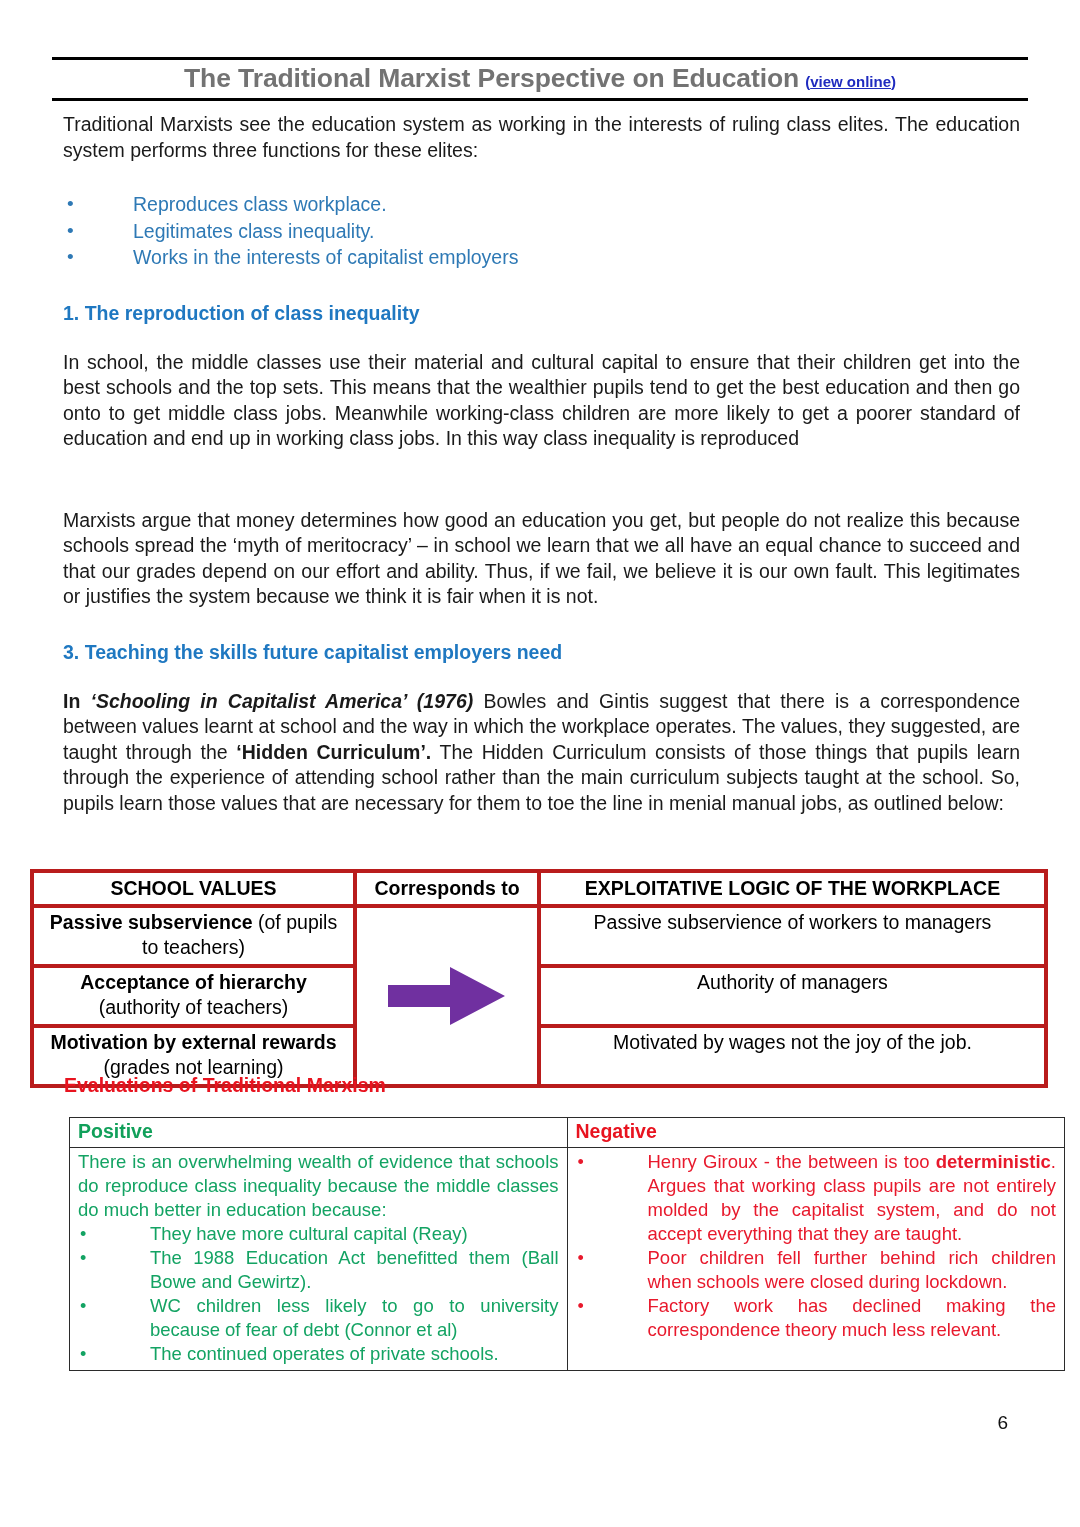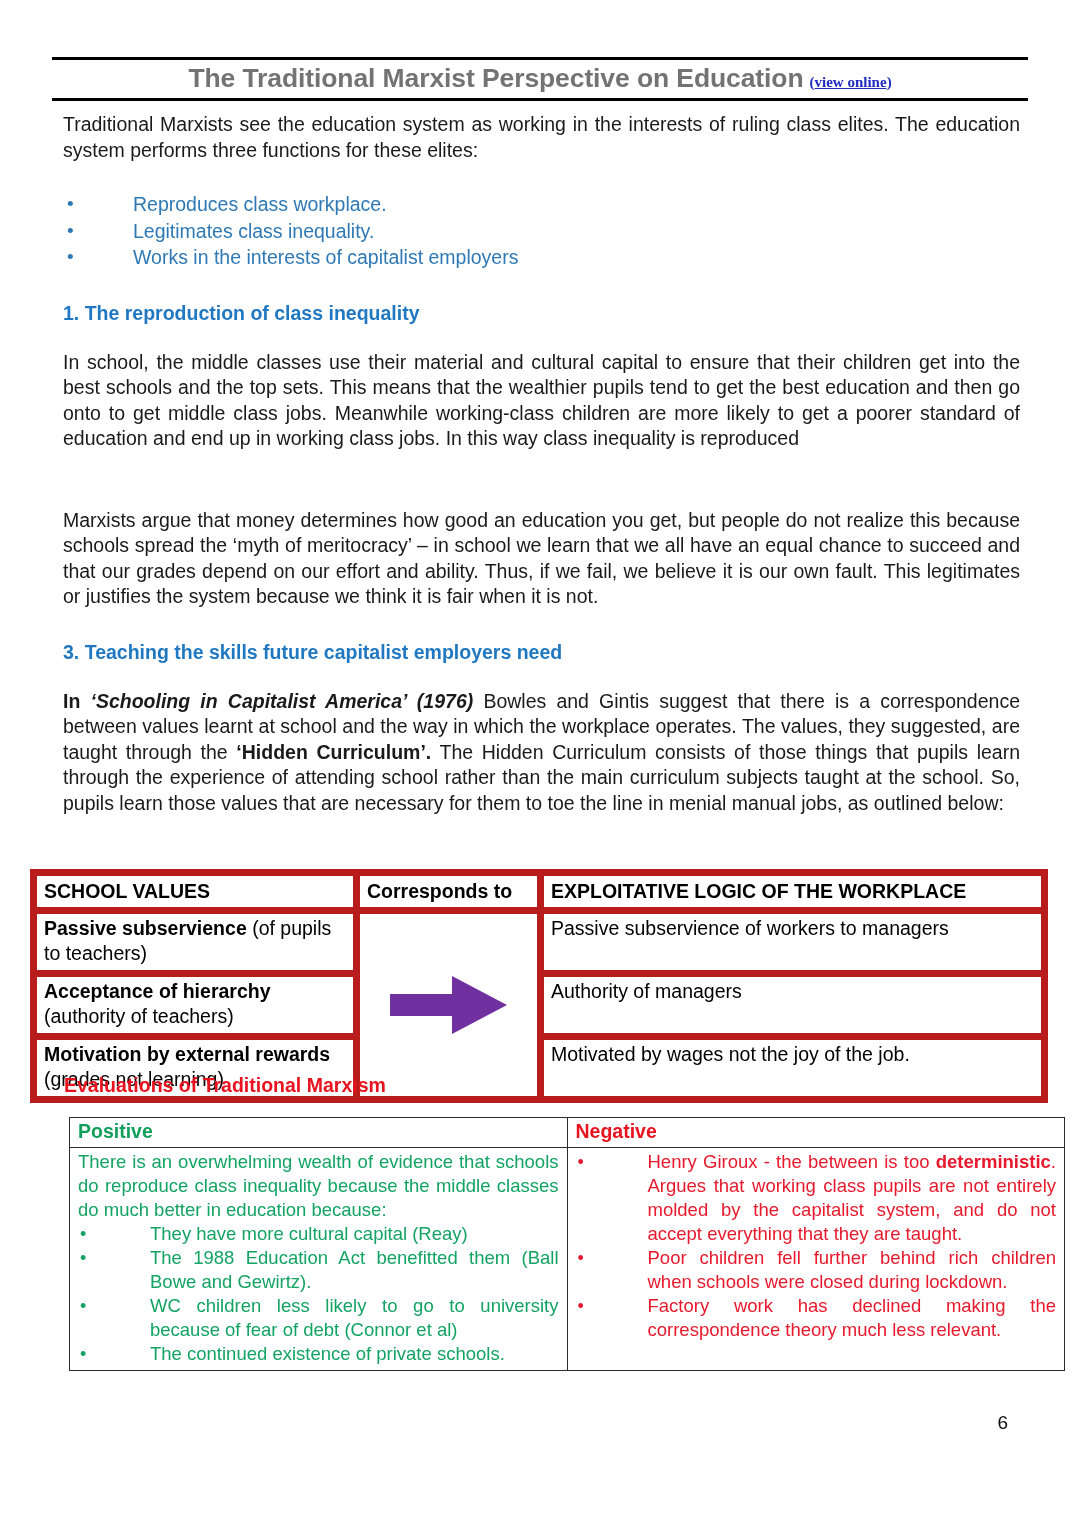--- a/index.html
+++ b/index.html
@@ -48,21 +48,20 @@
     font-size: 26.5px;
     font-weight: bold;
     color: #737373;
     letter-spacing: -0.1px;
   }
   .view-online {
     font-size: 15px;
     font-weight: bold;
     color: #1F2BBF;
     margin-left: 6px;
-    font-family: Liberation Serif, serif;
   }
   .view-online .paren { text-decoration: none; }
   .view-online .link {
     text-decoration: underline;
   }
 
   
   .content {
     position: absolute;
     left: 63px;
@@ -115,26 +114,26 @@
     left: 30px;
     top: 869px;
     width: 1018px;
   }
   table.corr {
     border-collapse: collapse;
     width: 100%;
     table-layout: fixed;
   }
   table.corr td, table.corr th {
-    border: 7px solid #b91c1c;
+    border: 4px solid #b91c1c;
     padding: 2px 7px 4px 7px;
     vertical-align: top;
     font-size: 19.5px;
     line-height: 25px;
-    text-align: left;
+    text-align: center;
   }
   table.corr th {
     font-weight: bold;
     font-size: 19.5px;
     padding-top: 3px;
     padding-bottom: 3px;
   }
   .col-a { width: 323px; }
   .col-b { width: 184px; }
   .col-c { width: auto; }
@@ -311,21 +310,21 @@
           <td><span class="eval-hdr-pos">Positive</span></td>
           <td><span class="eval-hdr-neg">Negative</span></td>
         </tr>
         <tr>
           <td>
             <div class="eval-body-pos">
               <p>There is an overwhelming wealth of evidence that schools do reproduce class inequality because the middle classes do much better in education because:</p>
               <div class="eval-li"><span class="dot">•</span><span>They have more cultural capital (Reay)</span></div>
               <div class="eval-li"><span class="dot">•</span><span>The 1988 Education Act benefitted them (Ball Bowe and Gewirtz).</span></div>
               <div class="eval-li"><span class="dot">•</span><span>WC children less likely to go to university because of fear of debt (Connor et al)</span></div>
-              <div class="eval-li"><span class="dot">•</span><span>The continued existence of private schools.</span></div>
+              <div class="eval-li"><span class="dot">•</span><span>The continued operates of private schools.</span></div>
             </div>
           </td>
           <td>
             <div class="eval-body-neg">
               <div class="eval-li"><span class="dot">•</span><span>Henry Giroux - the between is too </span><b class="inline-bold">deterministic</b><span>. Argues that working class pupils are not entirely molded by the capitalist system, and do not accept everything that they are taught.</span></div>
               <div class="eval-li"><span class="dot">•</span><span>Poor children fell further behind rich children when schools were closed during lockdown.</span></div>
               <div class="eval-li"><span class="dot">•</span><span>Factory work has declined making the correspondence theory much less relevant.</span></div>
             </div>
           </td>
         </tr>

